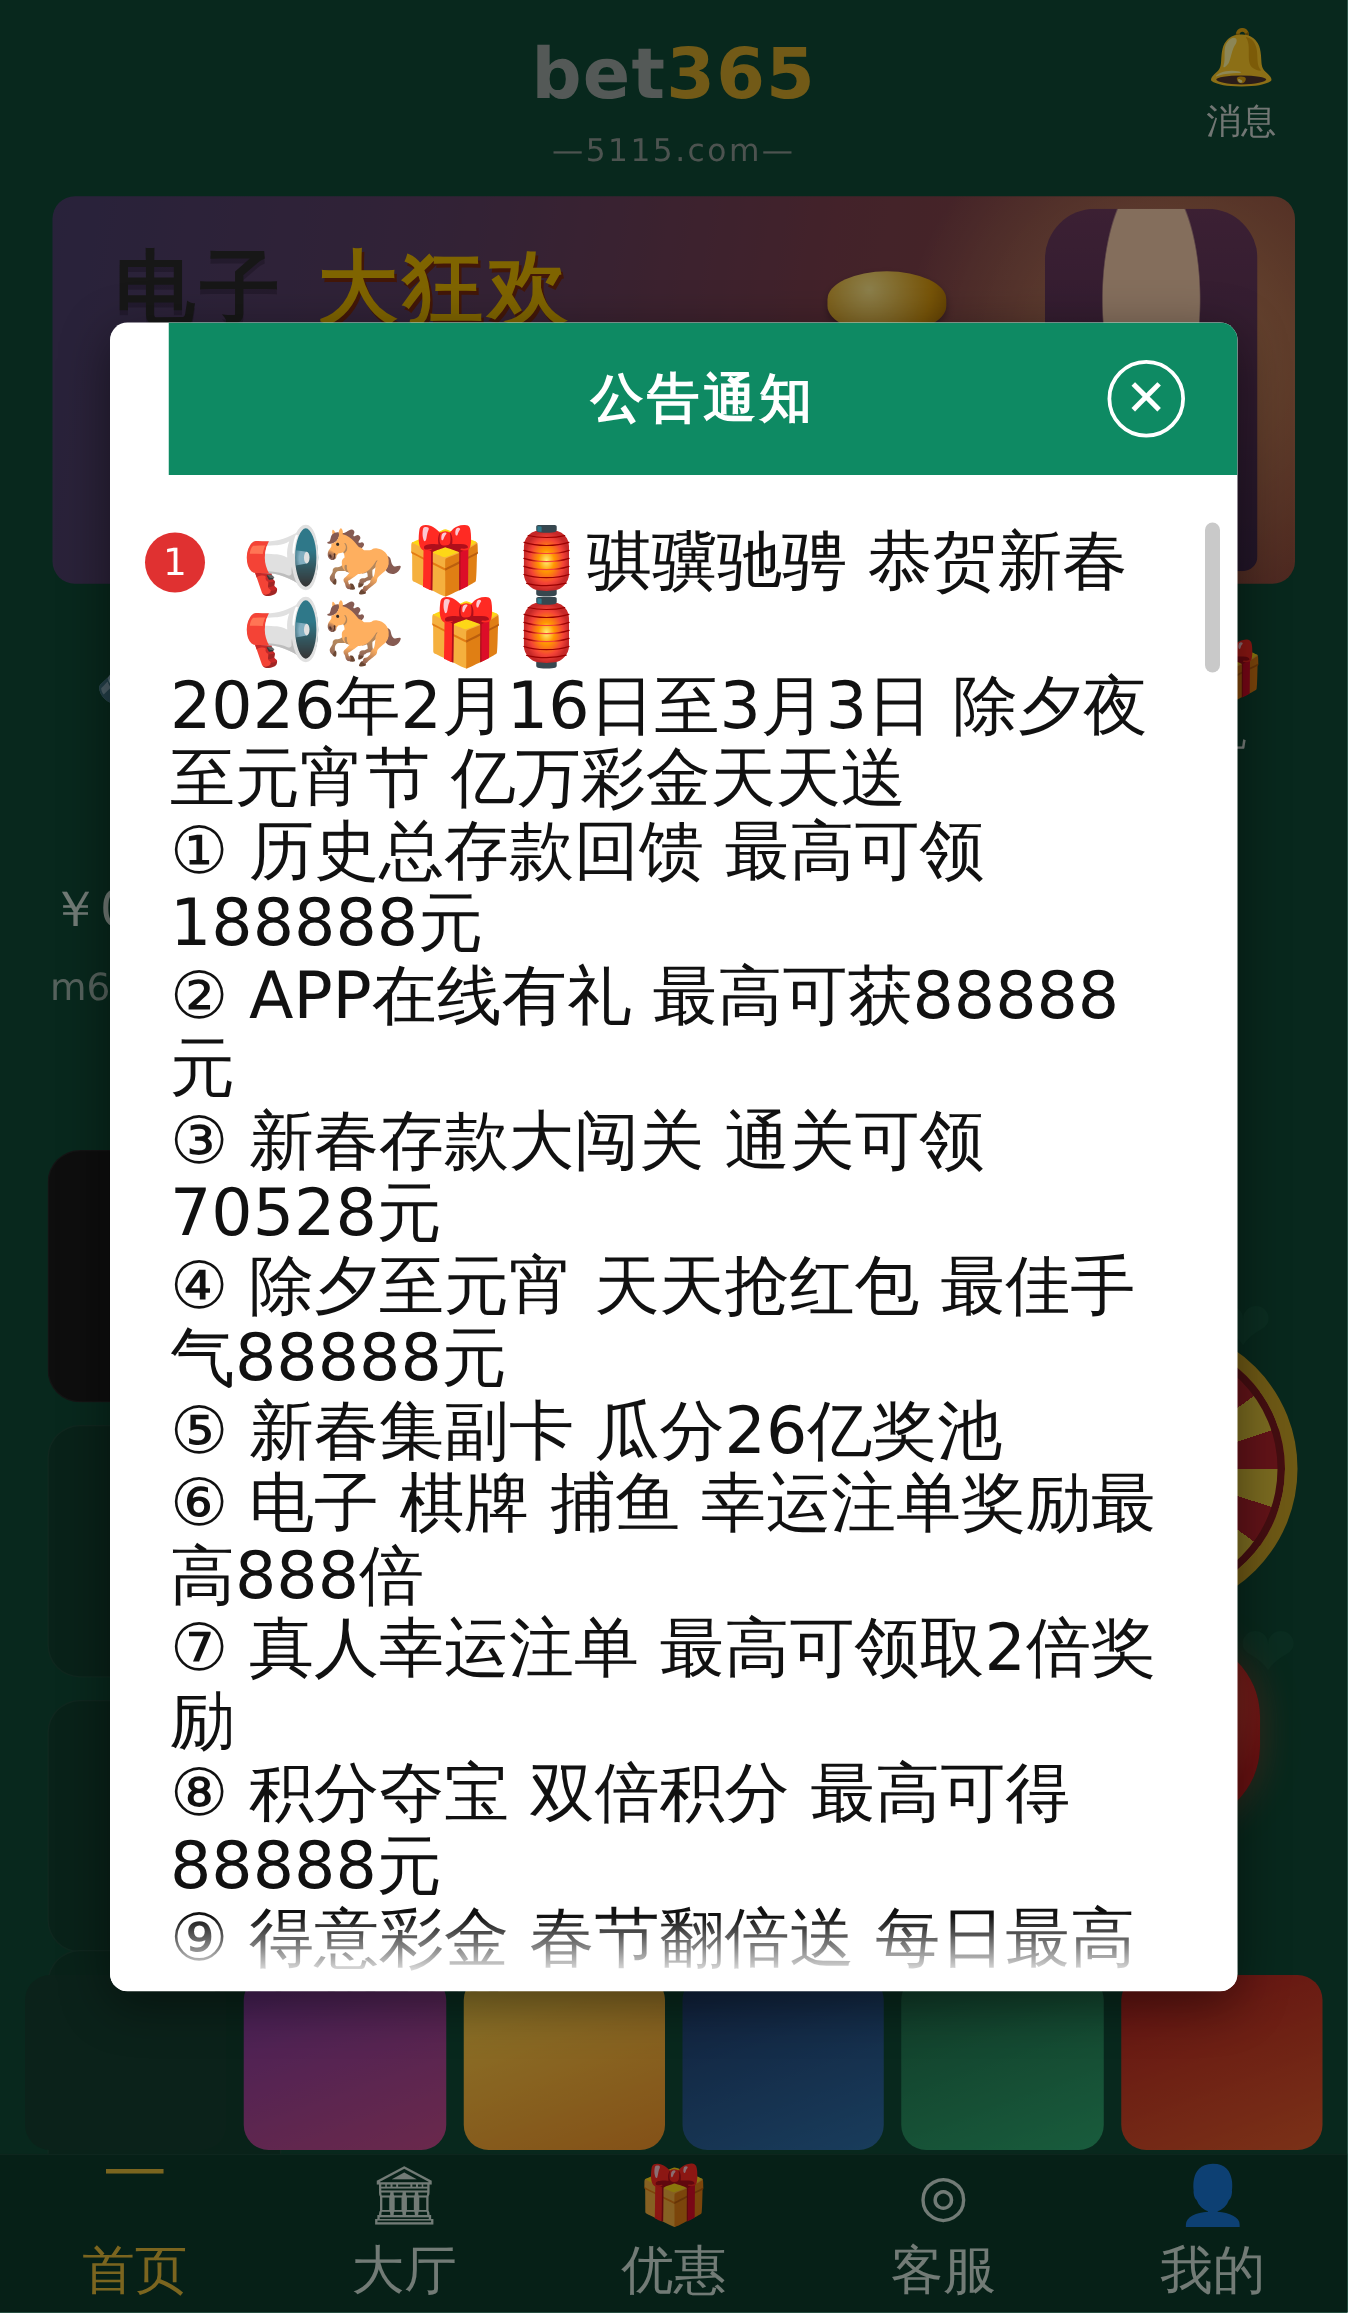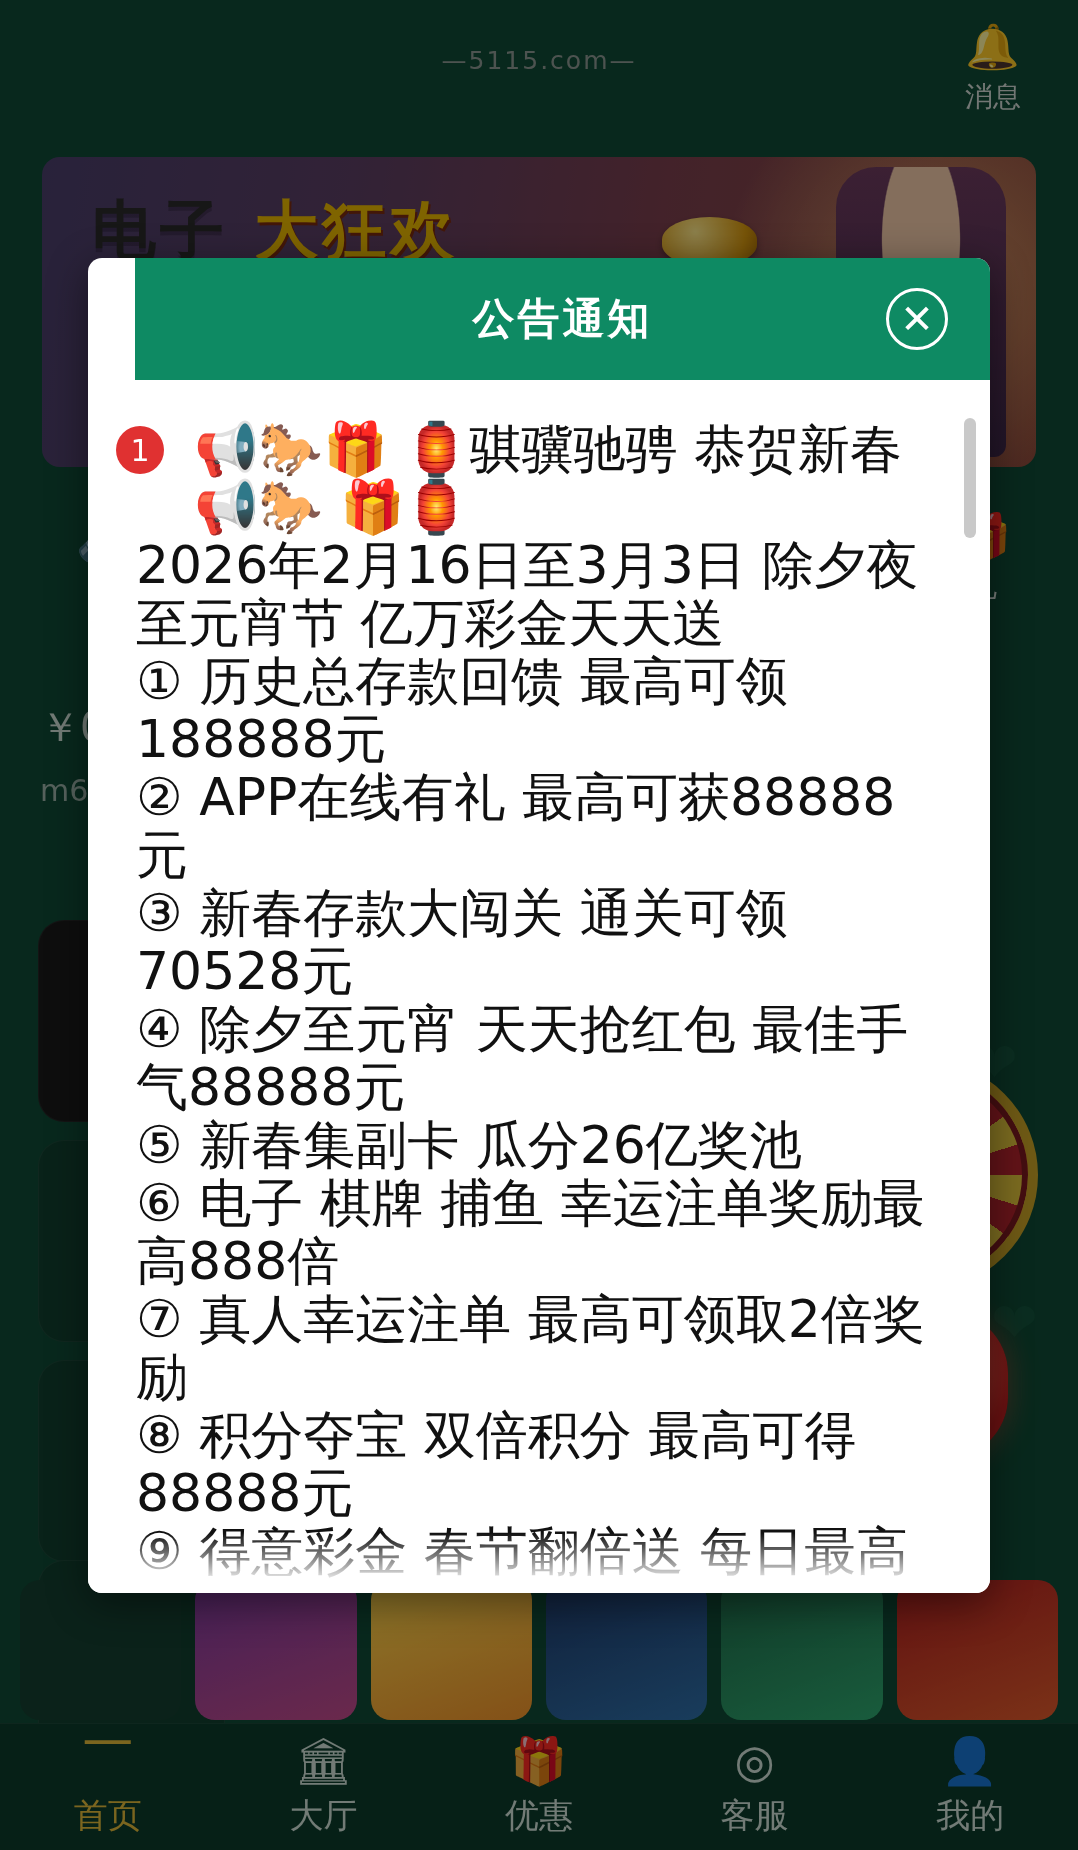--- a/index.html
+++ b/index.html
@@ -264,21 +264,21 @@
     color: #cfe0d7;
   }
   .tab .ticon {
     font-size: 46px;
     line-height: 50px;
     height: 52px;
     display: flex;
     align-items: center;
   }
   .tab .tlabel {
-    font-size: 34px;
+    font-size: 42px;
     margin-top: 6px;
   }
   .tab.active { color: #e0b93a; }
 
   
   .overlay {
     position: absolute;
     inset: 0;
     background: rgba(0,0,0,.45);
   }
@@ -377,20 +377,23 @@
     background: #c9c9c9;
   }
 </style>
 </head>
 <body>
 
 <div class="app">
 
   <div class="header">
     <div class="brand">
+      <div class="brand-main">
+        <span class="brand-bet">bet</span><span class="brand-365">365</span>
+      </div>
       <div class="brand-sub">—5115.com—</div>
     </div>
     <div class="msg-entry">
       <div class="bell">🔔</div>
       <div class="msg-label">消息</div>
     </div>
   </div>
 
   <div class="banner">
     <div class="glow"></div>

